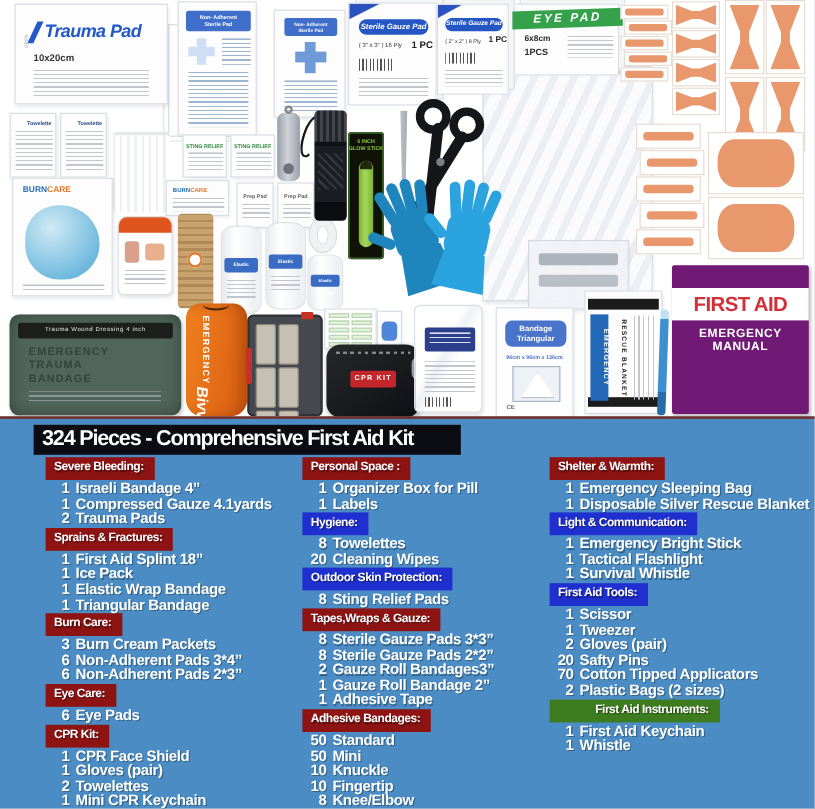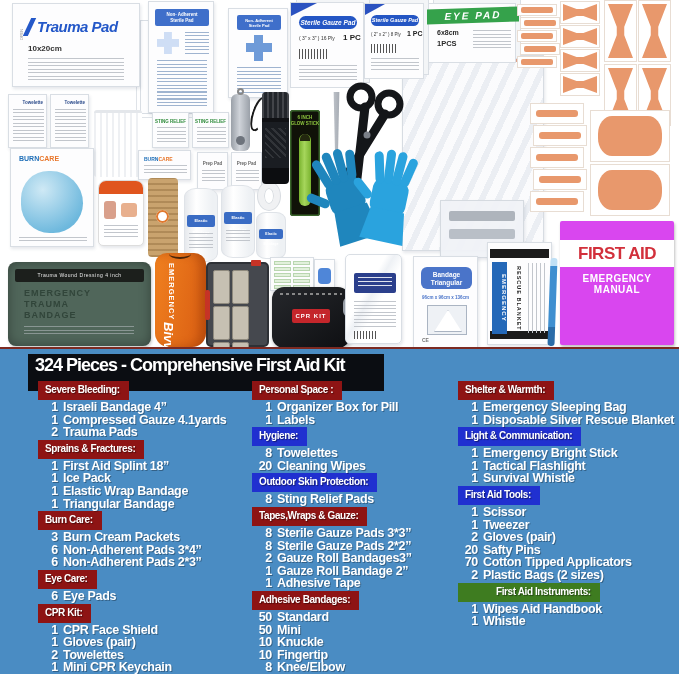--- a/index.html
+++ b/index.html
@@ -31,21 +31,21 @@
   .knees .rep{width:80px;height:52px;margin-top:2px;}
   .knees .rep::after{content:"";position:absolute;inset:5px 7px;background:#e8986c;border-radius:14px/18px;}
   
   .org-cells{display:flex;flex-wrap:wrap;padding:5px 4px;}
   .org-cells .rep{width:17px;height:34px;background:#c6c0b2;margin:1px;border-radius:2px;border:1px solid #8f8a7e;box-sizing:border-box;}
   .label-cells{display:flex;flex-wrap:wrap;padding:2px;}
   .label-cells .rep{width:17px;height:4px;background:#e2f1dc;border:1px solid #b9d6b0;margin:1px;box-sizing:border-box;}
   
   .blue-panel{position:absolute;left:0;top:347px;width:679px;height:327px;
     background:#4a8cc3;border-top:2px solid #7c2a22;box-sizing:border-box;}
-  .title-bar{position:absolute;left:28px;top:5px;width:356px;height:37px;background:#0b0d12;
+  .title-bar{position:absolute;left:28px;top:5px;width:356px;height:25px;background:#0b0d12;
     color:#fff;font-weight:bold;font-size:18px;letter-spacing:-1px;line-height:23px;padding-left:7px;
     box-sizing:border-box;white-space:nowrap;}
   .col{position:absolute;top:31px;}
   .sec-header{width:fit-content;padding:1px 9px 2px 7px;color:#fff;font-weight:bold;font-size:10px;
     line-height:16px;letter-spacing:-0.4px;margin:1px 0;text-shadow:1px 1px 1px rgba(0,0,0,.45);}
   .sec-red{background:#8e1414;}
   .sec-blue{background:#2030d0;}
   .sec-green{background:#3e7c20;padding-left:38px;}
   .item-row{display:flex;color:#fff;font-weight:bold;font-size:12.5px;line-height:12.6px;
     letter-spacing:-0.3px;text-shadow:1px 1px 0 rgba(0,0,0,.3);white-space:nowrap;}
@@ -378,21 +378,21 @@
       <div class="abs pre" style="left:4px;top:19px;width:15px;height:72px;background:#2468b8;writing-mode:vertical-rl;
            color:#fff;font-size:6px;font-weight:bold;text-align:center;letter-spacing:1px;">EMERGENCY</div>
       <div class="abs pre" style="left:22px;top:19px;width:12px;height:72px;writing-mode:vertical-rl;
            color:#222;font-size:5.5px;font-weight:bold;text-align:center;letter-spacing:1px;">RESCUE BLANKET</div>
       <div class="abs" style="left:40px;top:20px;width:18px;height:70px;background:repeating-linear-gradient(90deg,#c2c6cc 0 1px,transparent 1px 4px);"></div>
     </div>
 
     <div class="abs" style="left:549px;top:258px;width:7px;height:88px;transform:rotate(2deg);border-radius:3px;
          background:linear-gradient(180deg,#bfe0f5 0 8px,#3e8fd0 8px 78%,#2a6ca8 78%);"></div>
 
-    <div class="abs" style="left:560px;top:221px;width:114px;height:124px;background:#d946ef;border-radius:2px;
+    <div class="abs" style="left:560px;top:221px;width:114px;height:124px;background:#701a75;border-radius:2px;
          box-shadow:1px 2px 3px rgba(0,0,0,.25);">
       <div class="abs pre" style="left:0;top:19px;width:114px;height:27px;background:#fff;color:#d2303b;font-weight:bold;
            font-size:17px;letter-spacing:-0.5px;text-align:center;line-height:27px;">FIRST AID</div>
       <div class="abs pre" style="left:0;top:52px;width:114px;text-align:center;color:#fff;font-weight:bold;font-size:10px;letter-spacing:.5px;">EMERGENCY MANUAL</div>
     </div>
   </div>
 
   <div class="blue-panel">
     <div class="title-bar pre">324 Pieces -  Comprehensive First Aid Kit</div>
     <div class="col" style="left:38px;width:208px;">
@@ -573,21 +573,21 @@
           <span class="qty">70</span>
           <span class="lbl">Cotton Tipped Applicators</span>
         </div>
         <div class="item-row">
           <span class="qty">2</span>
           <span class="lbl">Plastic Bags (2 sizes)</span>
         </div>
         <div class="sec-header sec-green">First Aid Instruments:</div>
         <div class="item-row">
           <span class="qty">1</span>
-          <span class="lbl">Wipes Aid Handbook</span>
+          <span class="lbl">First Aid Keychain</span>
         </div>
         <div class="item-row">
           <span class="qty">1</span>
           <span class="lbl">Whistle</span>
         </div>
       </div>
   </div>
 
 </div>
 

